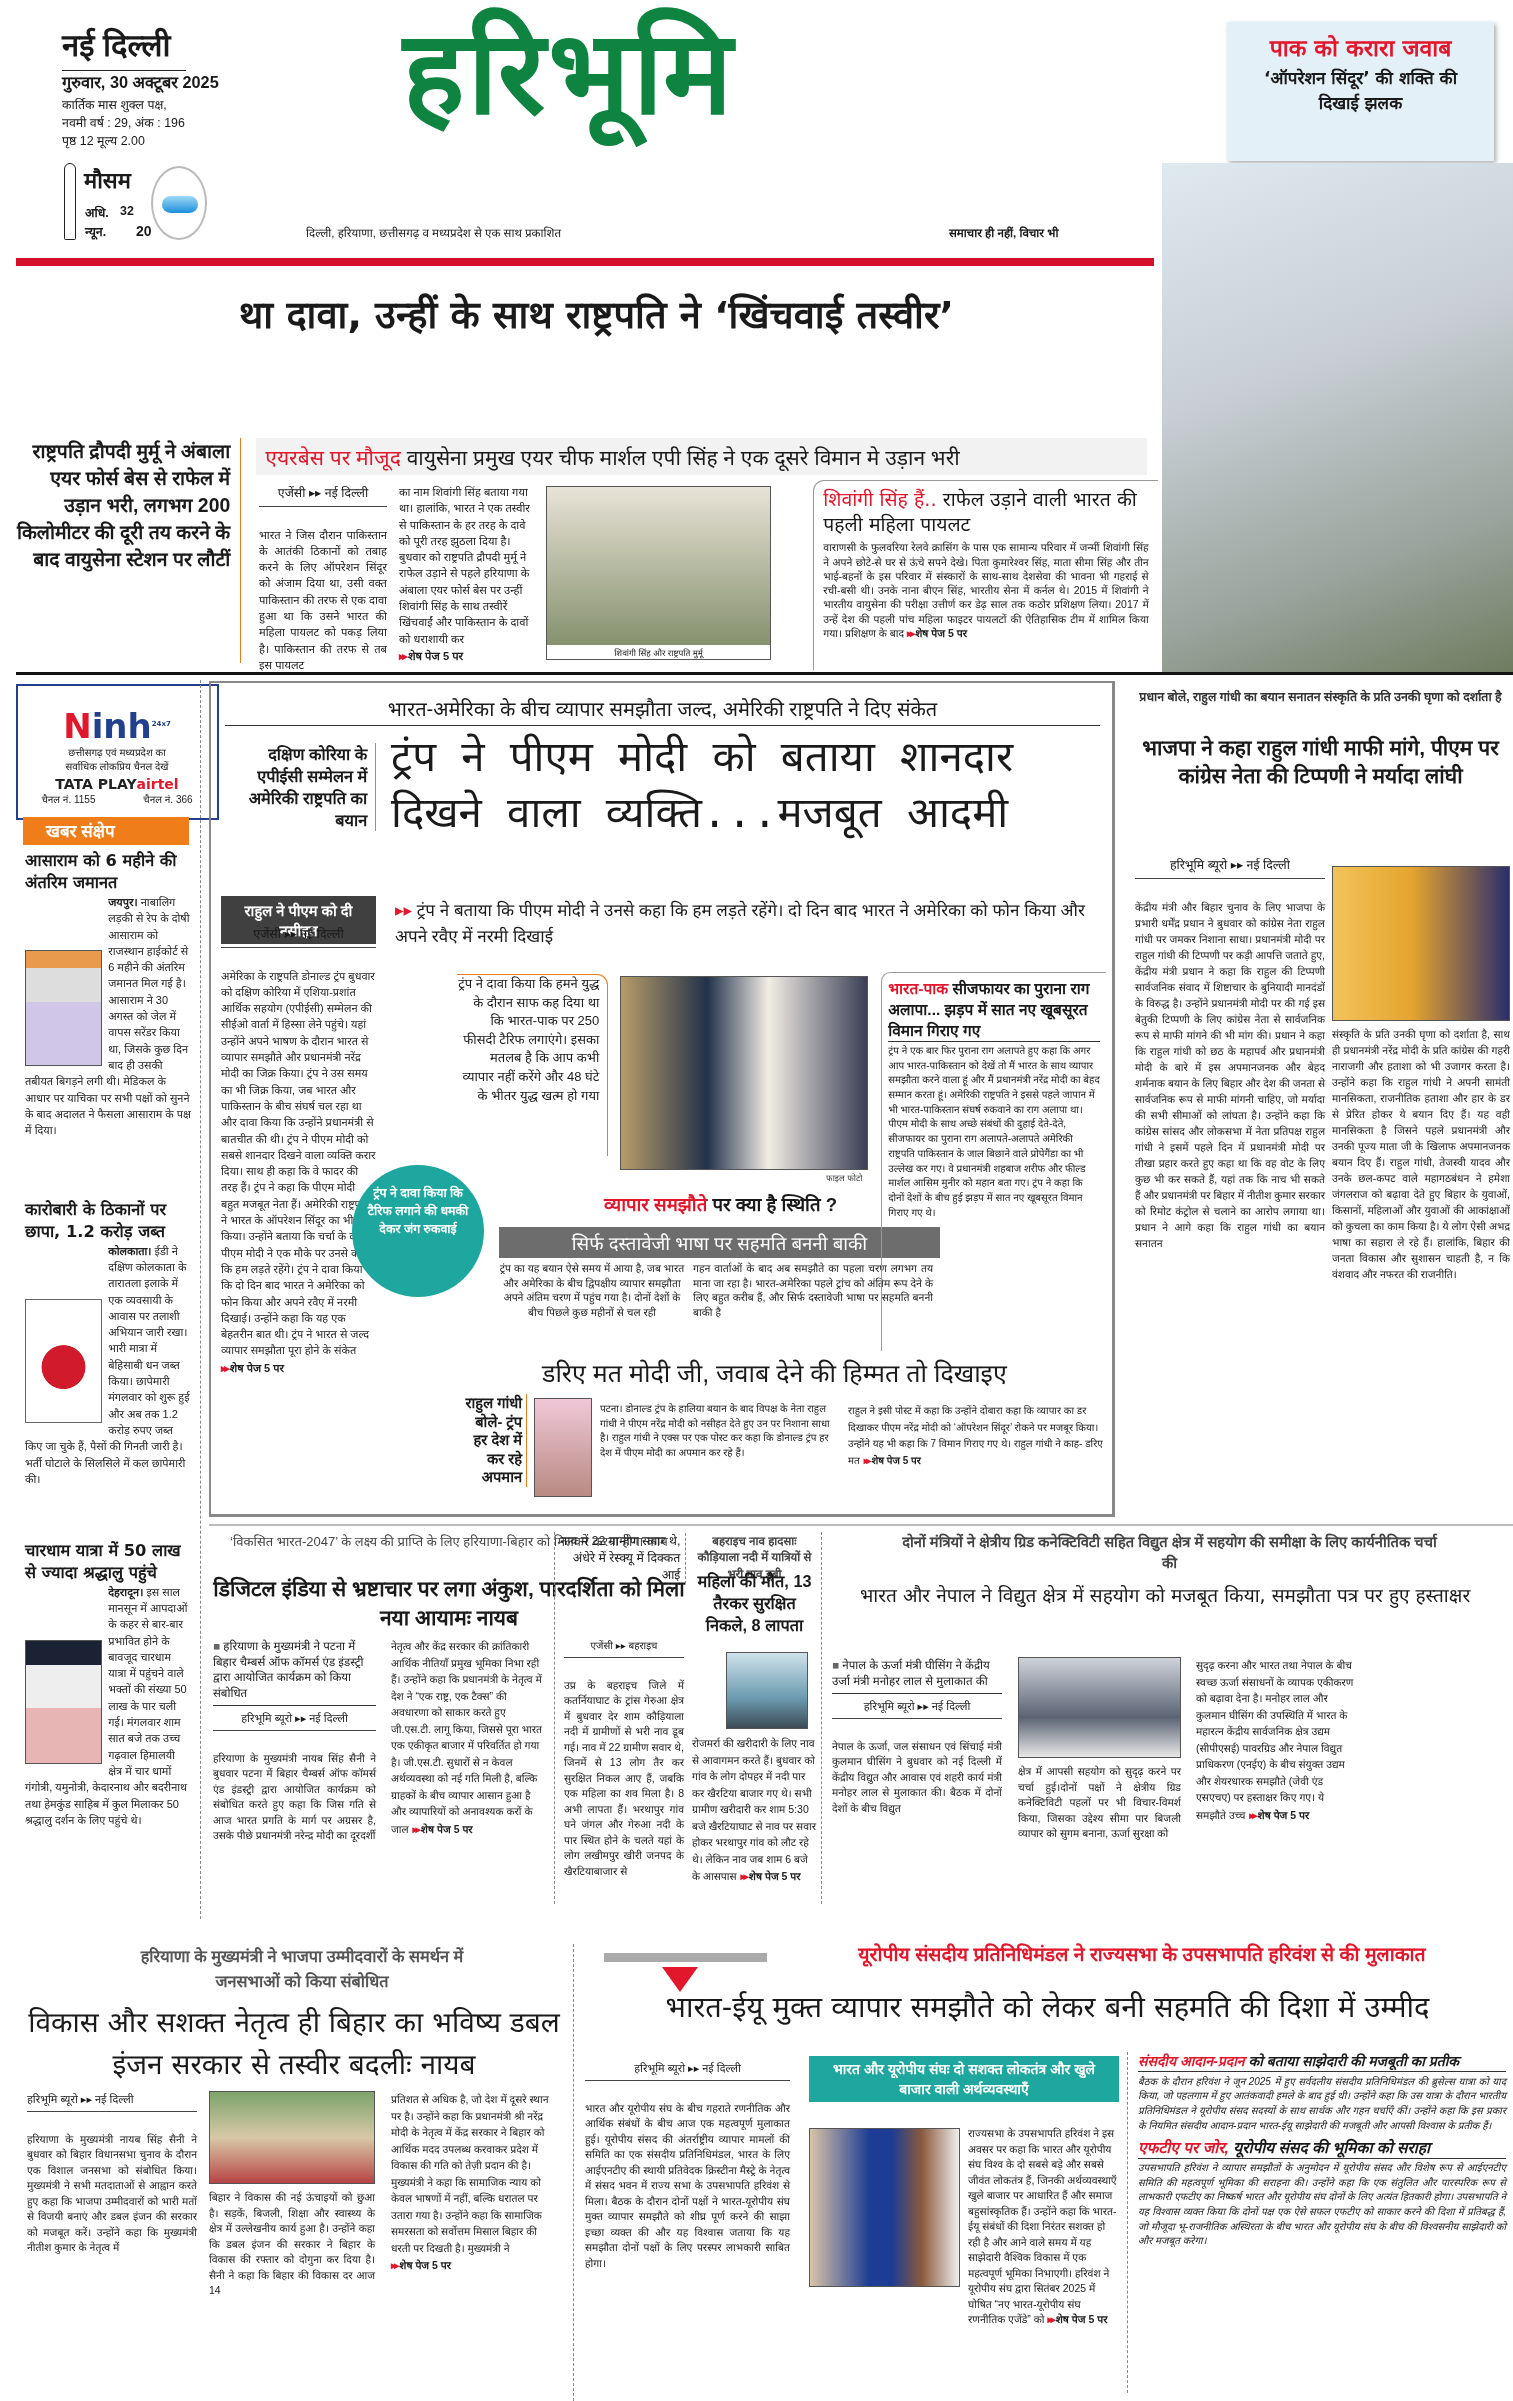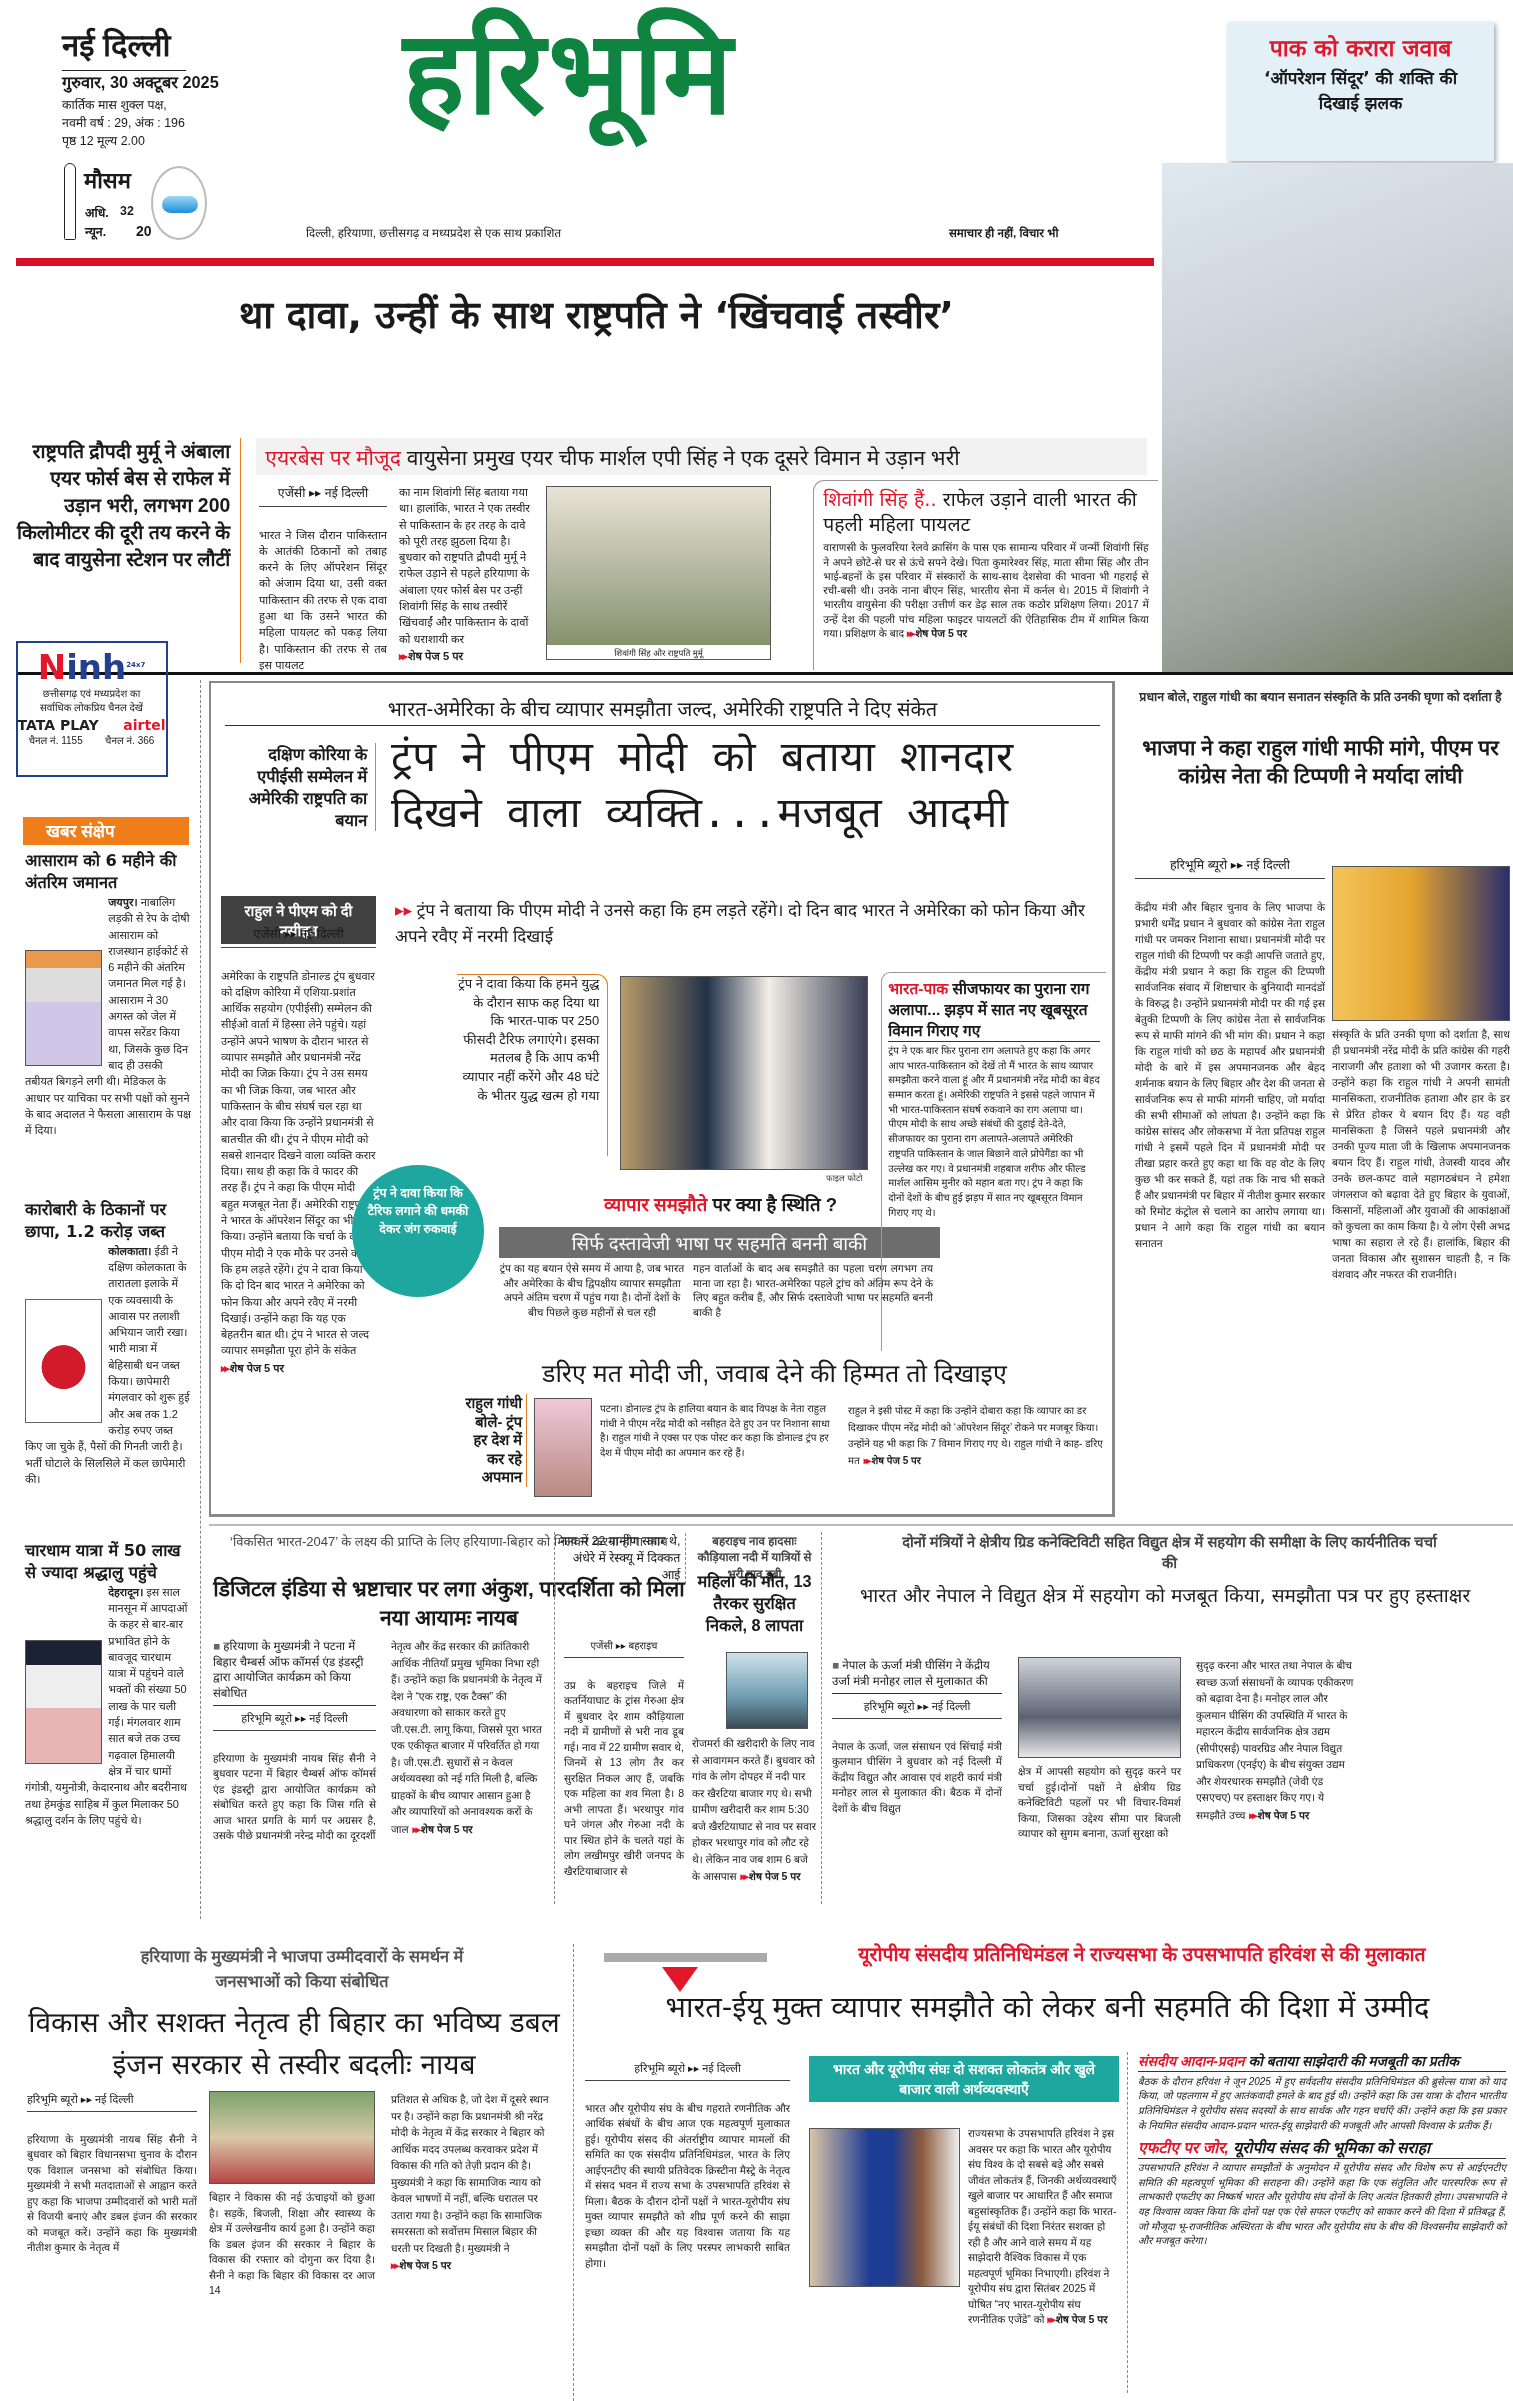--- a/index.html
+++ b/index.html
@@ -71,25 +71,25 @@
     <span class="red">शिवांगी सिंह हैं..</span><span> राफेल उड़ाने वाली भारत की पहली महिला पायलट</span>
   </div>
   <div class="body-txt" style="font-size:10.5px;line-height:14.3px;margin-top:3.1px">
     <span>वाराणसी के फुलवरिया रेलवे क्रासिंग के पास एक सामान्य परिवार में जन्मीं शिवांगी सिंह ने अपने छोटे-से घर से ऊंचे सपने देखे। पिता कुमारेश्वर सिंह, माता सीमा सिंह और तीन भाई-बहनों के इस परिवार में संस्कारों के साथ-साथ देशसेवा की भावना भी गहराई से रची-बसी थी। उनके नाना बीएन सिंह, भारतीय सेना में कर्नल थे। 2015 में शिवांगी ने भारतीय वायुसेना की परीक्षा उत्तीर्ण कर डेढ़ साल तक कठोर प्रशिक्षण लिया। 2017 में उन्हें देश की पहली पांच महिला फाइटर पायलटों की ऐतिहासिक टीम में शामिल किया गया। प्रशिक्षण के बाद</span>
     <span class="more">शेष पेज 5 पर</span>
   </div>
 </div>
 
 <div class="abs hr" style="left:15.5px;top:672px;width:1498px;height:3.1px"></div>
 
-<div class="abs" style="left:15.5px;top:641px;width:152px;height:136px;border:2.3px solid #23408f;text-align:center;padding-top:4px">
+<div class="abs" style="left:15.5px;top:684px;width:203px;height:136px;border:2.3px solid #23408f;text-align:center;padding-top:20px">
   <div style="font-size:34px;font-weight:bold;color:#23408f;line-height:37px"><span style="color:#e3172b">N</span><span>inh</span><sup style="font-size:7px">24x7</sup></div>
   <div class="cond" style="font-size:10px">छत्तीसगढ़ एवं मध्यप्रदेश का</div>
   <div class="cond" style="font-size:10px">सर्वाधिक लोकप्रिय चैनल देखें</div>
-  <div style="display:flex;justify-content:space-between;font-size:14px;font-weight:bold;margin-top:3.1px">
+  <div style="display:flex;justify-content:center;font-size:14px;font-weight:bold;margin-top:3.1px">
     <span style="color:#222">TATA PLAY</span>
     <span style="color:#e3172b">airtel</span>
   </div>
   <div class="cond" style="display:flex;justify-content:space-around;font-size:10px">
     <span>चैनल नं. 1155</span>
     <span>चैनल नं. 366</span>
   </div>
 </div>
 <div class="abs cond" style="left:23px;top:817px;width:166px;height:28px;background:#ef7d1a;color:#fff;font-size:17px;font-weight:bold;padding:2.3px 23px">खबर संक्षेप</div>
 <div class="abs" style="left:25px;top:850px;width:166px">

